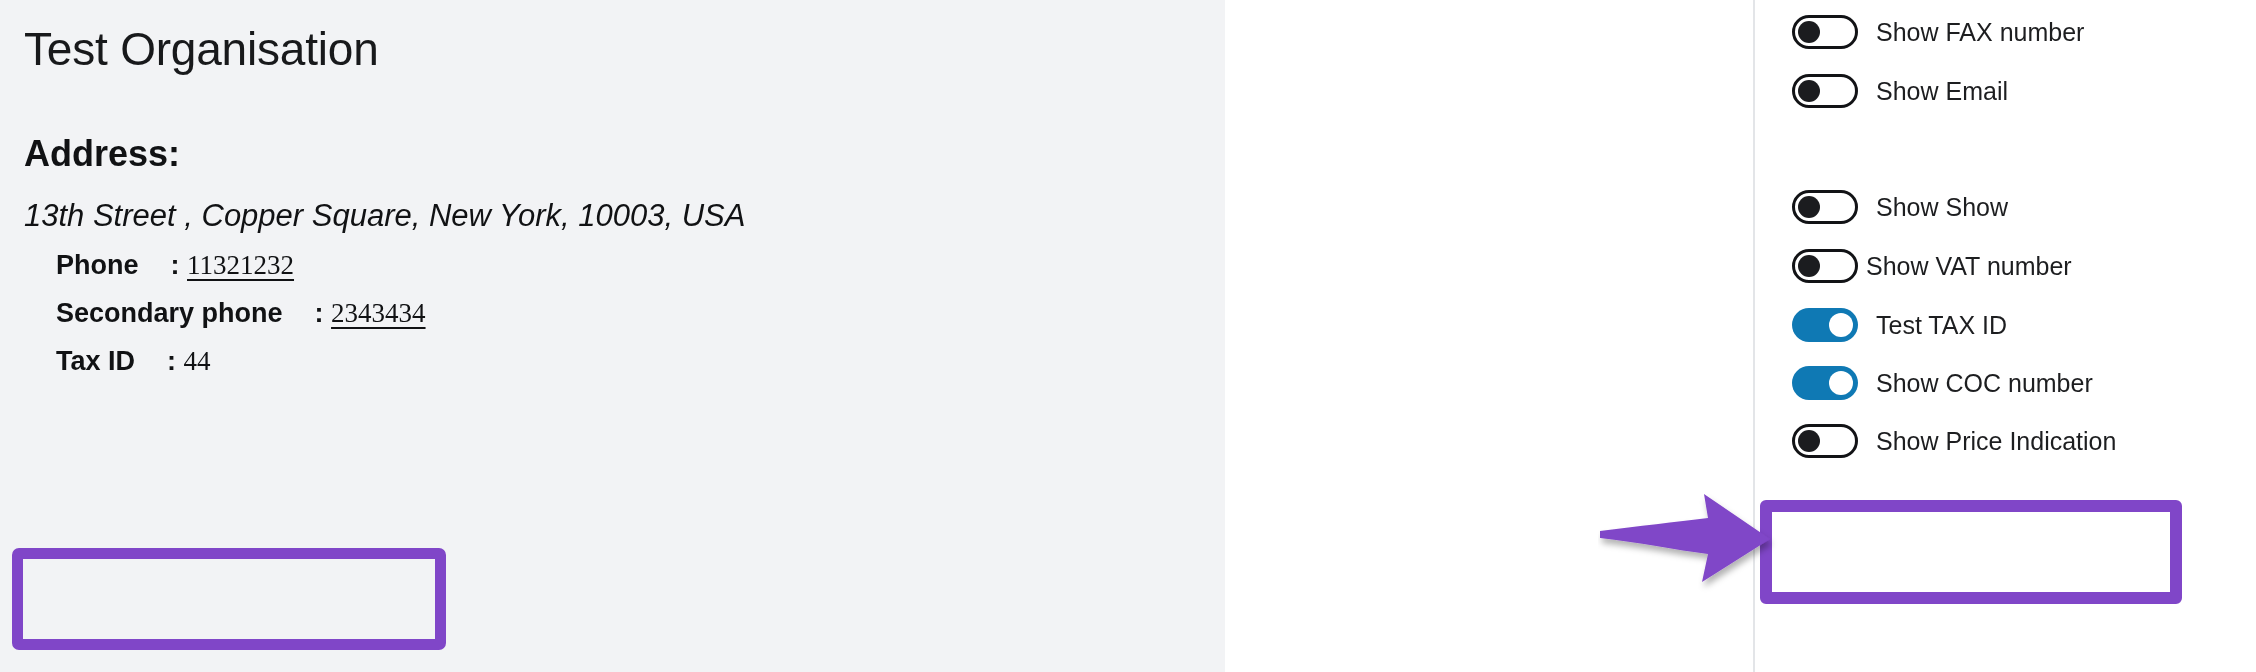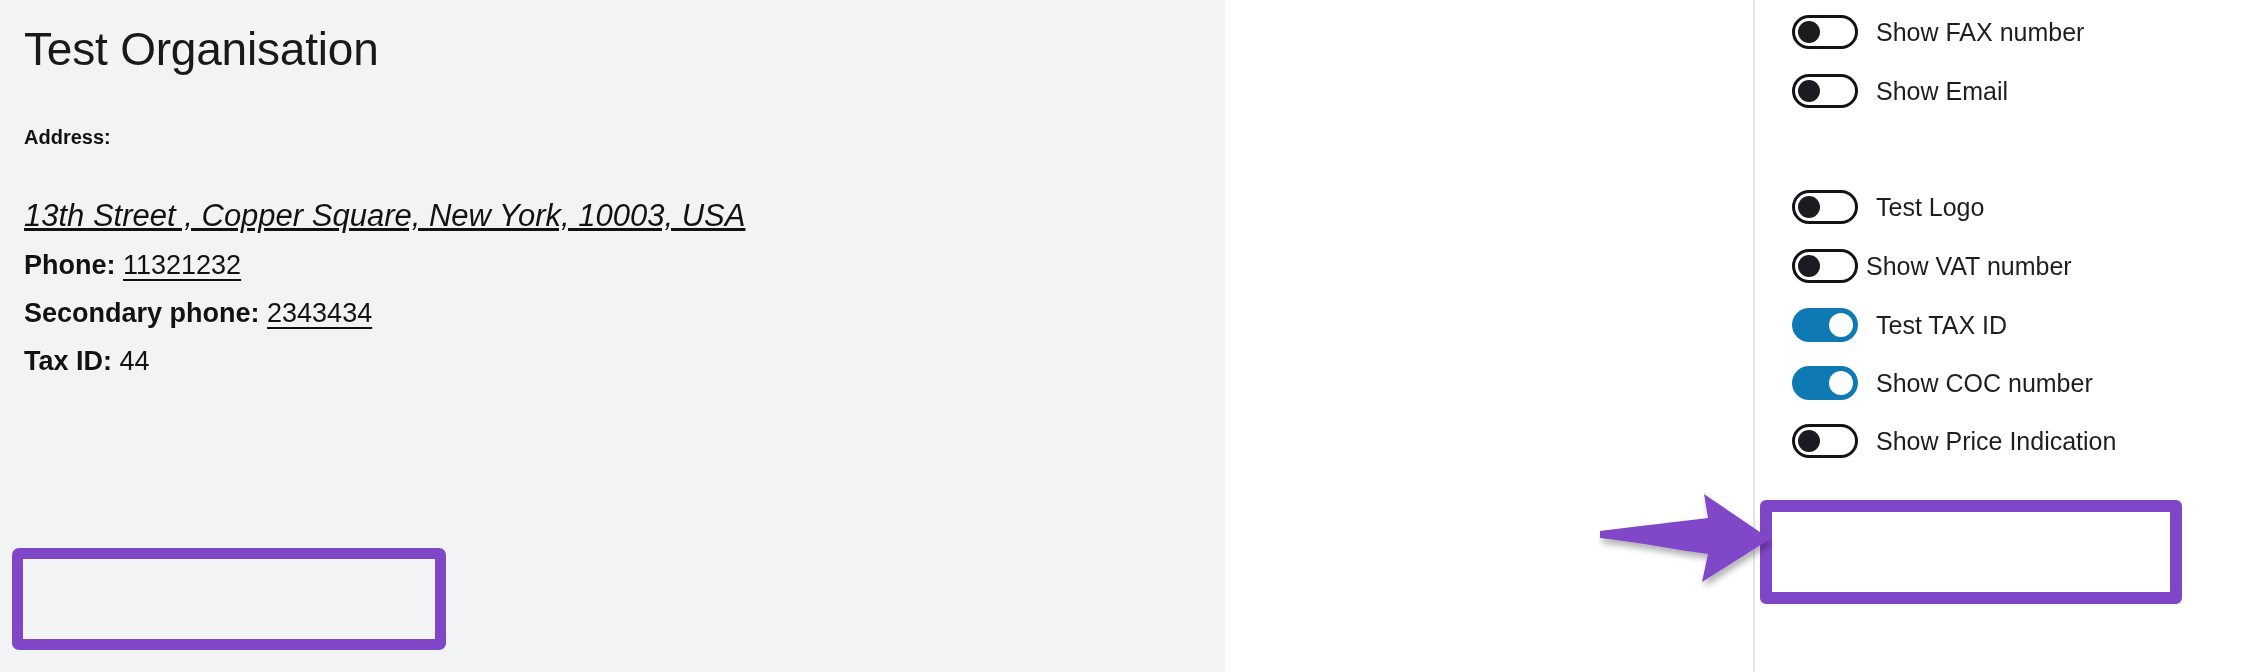--- a/index.html
+++ b/index.html
@@ -42,52 +42,53 @@
     font-size: 46px;
     font-weight: 400;
     color: #18191b;
     letter-spacing: -0.2px;
     white-space: nowrap;
   }
 
   #address-label {
     position: absolute;
     left: 24px;
-    top: 126px;
-    font-size: 20px;
+    top: 133px;
+    font-size: 36px;
     font-weight: 700;
     color: #111214;
     white-space: nowrap;
   }
 
   #address-line {
     position: absolute;
     left: 24px;
     top: 198px;
     font-size: 31px;
     font-style: italic;
     font-weight: 400;
     color: #111214;
     white-space: nowrap;
-    text-decoration: underline;
   }
 
   .detail-row {
     position: absolute;
     left: 24px;
     font-size: 27px;
     color: #111214;
     white-space: nowrap;
     line-height: 1;
   }
   .detail-row .k {
     font-weight: 700;
+    margin-left: 32px;
   }
   .detail-row .v {
     font-weight: 400;
+    font-family: Liberation Serif, serif;
   }
   .detail-row .v.link {
     text-decoration: underline;
     text-underline-offset: 5px;
     text-decoration-thickness: 2px;
   }
 
   #row-phone      { top: 252px; }
   #row-phone2     { top: 300px; }
   #row-taxid      { top: 348px; }
@@ -257,21 +258,21 @@
             <span class="knob"></span>
           </span>
         <span class="toggle-label">Show Email</span>
       </div>
 
 
       <div class="toggle-row" style="top:185px;">
         <span class="switch off">
             <span class="knob"></span>
           </span>
-        <span class="toggle-label">Test Logo</span>
+        <span class="toggle-label">Show Show</span>
       </div>
 
       <div class="toggle-row" style="top:244px;gap:8px;">
         <span class="switch off">
             <span class="knob"></span>
           </span>
         <span class="toggle-label">Show VAT number</span>
       </div>
 
       <div class="toggle-row" style="top:303px;">

